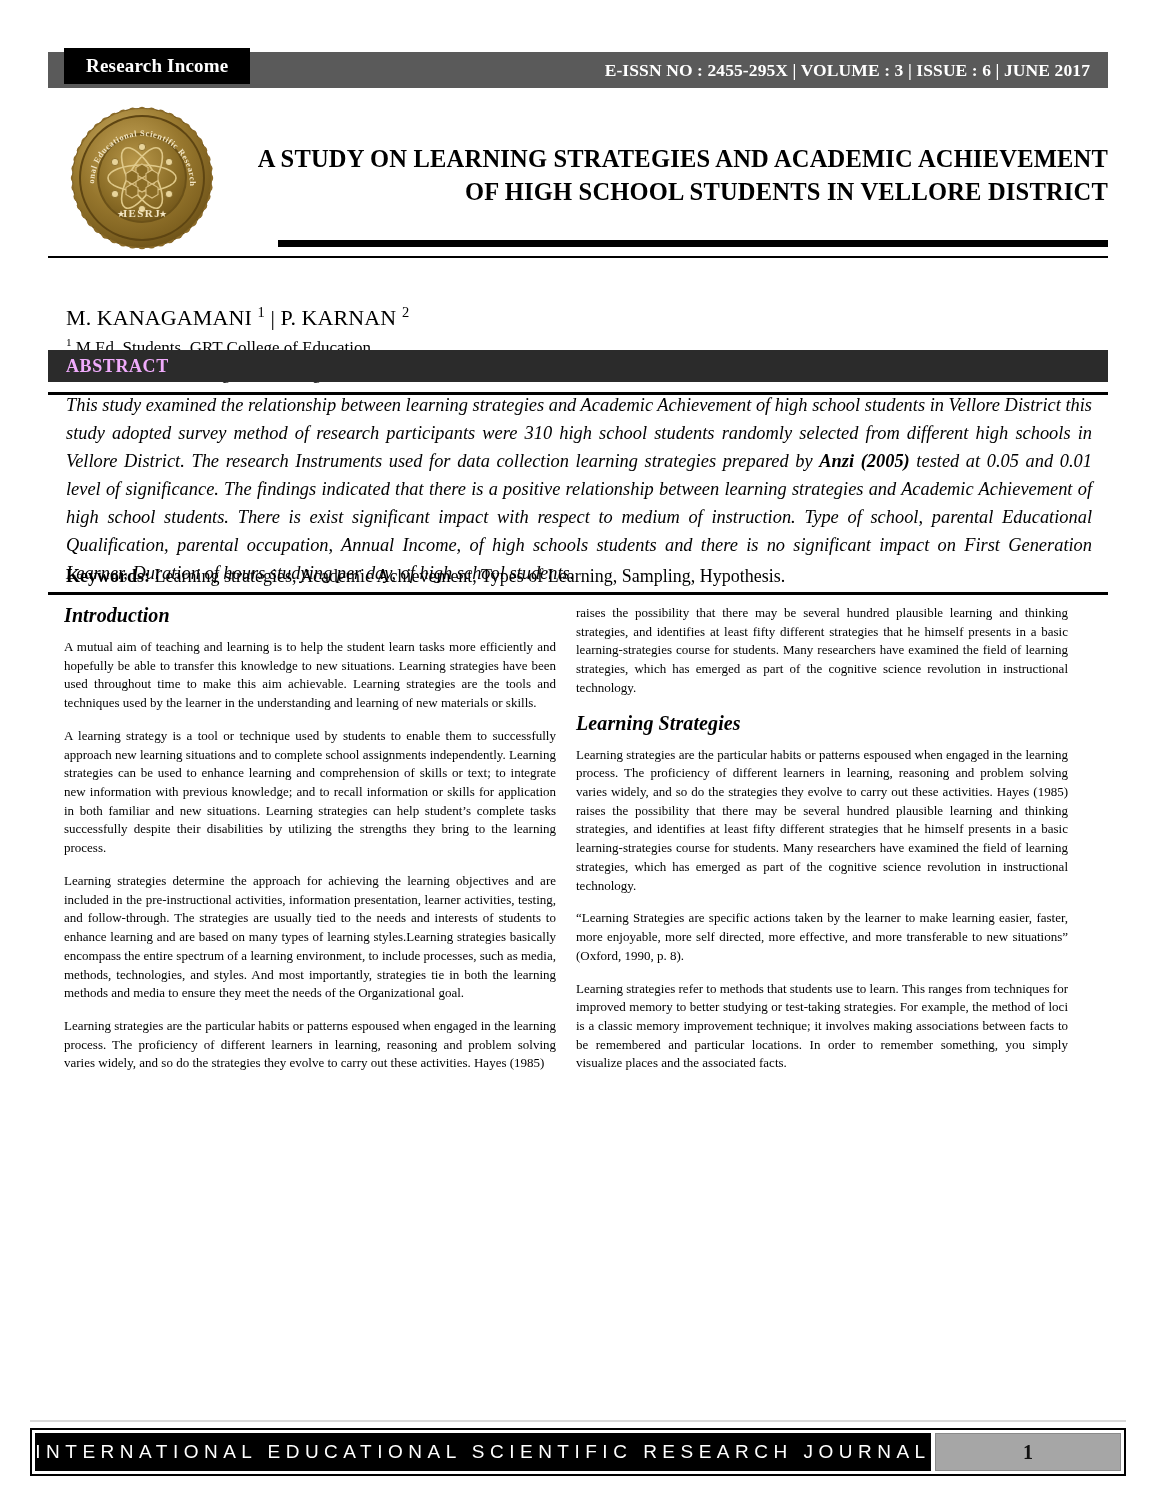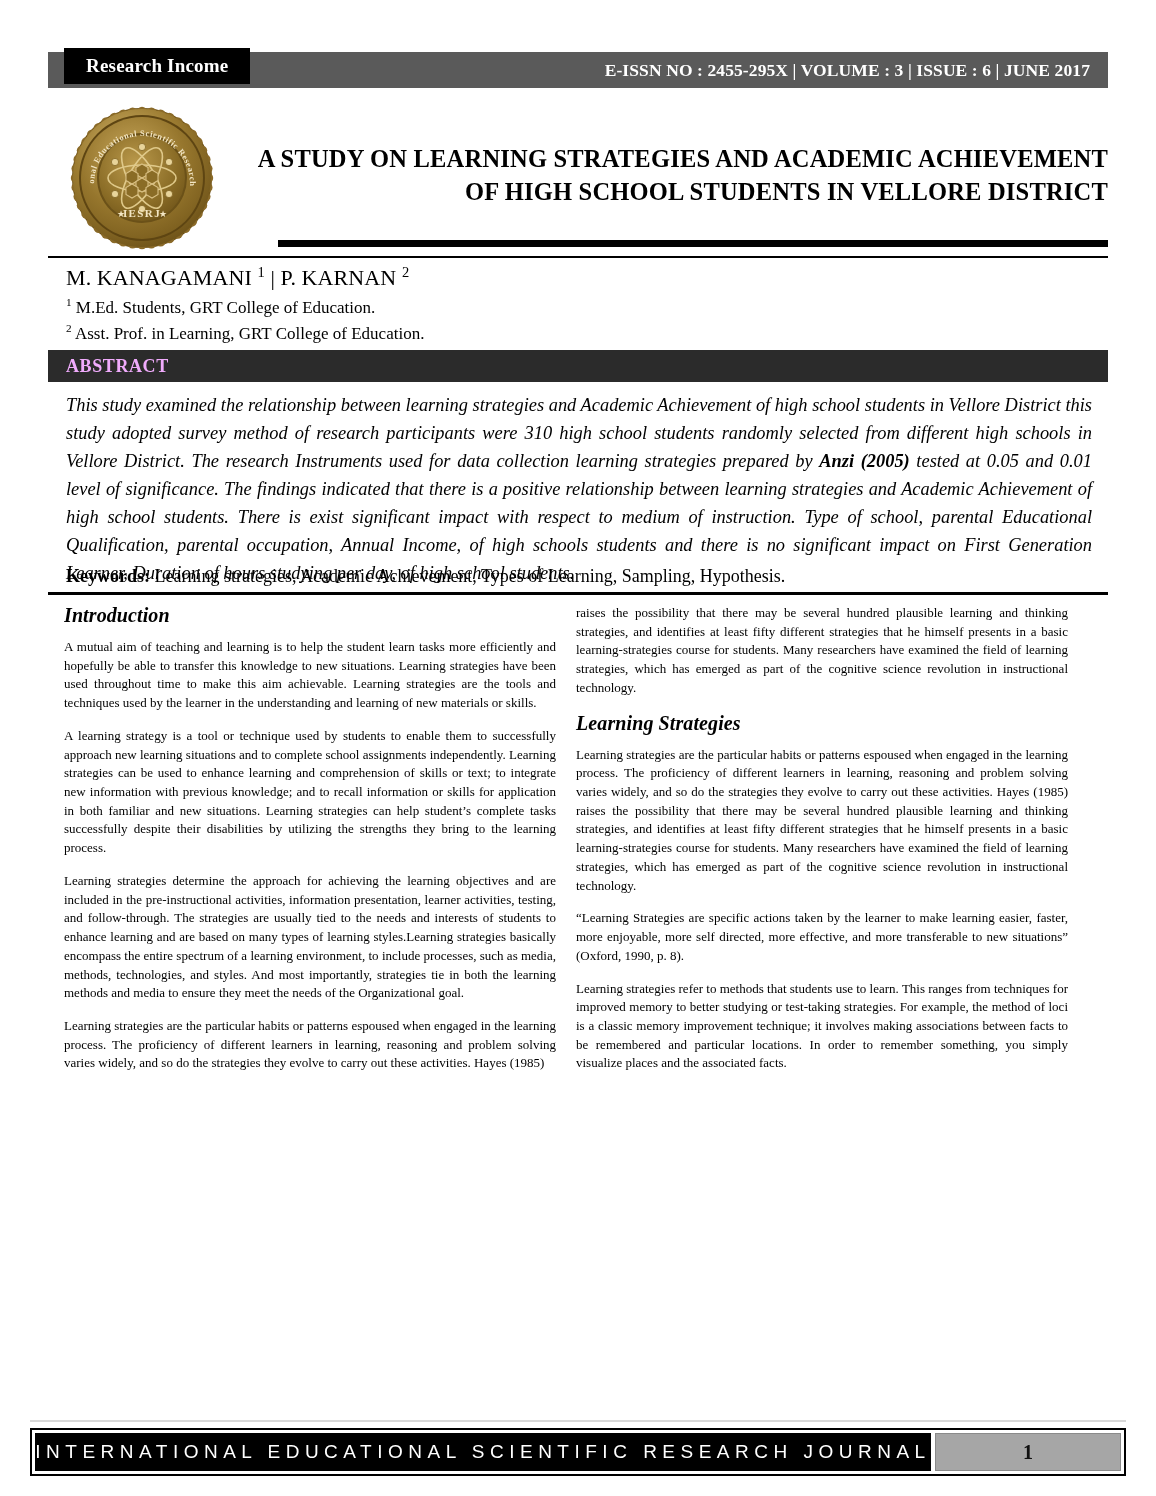--- a/index.html
+++ b/index.html
@@ -92,20 +92,21 @@
     left: 48px; top: 256px;
     width: 1060px;
     border-top: 2.5px solid #000;
     border-bottom: 3px solid #000;
     padding: 6px 0 5px 18px;
   }
   .author-line {
     font-size: 22px;
     letter-spacing: 0.1px;
     margin-bottom: 3px;
+    margin-top: 40px;
   }
   .affil {
     font-size: 17px;
     line-height: 1.5;
   }
   sup { font-size: 0.66em; vertical-align: super; }
 
   
   .abstract-bar {
     position: absolute;

